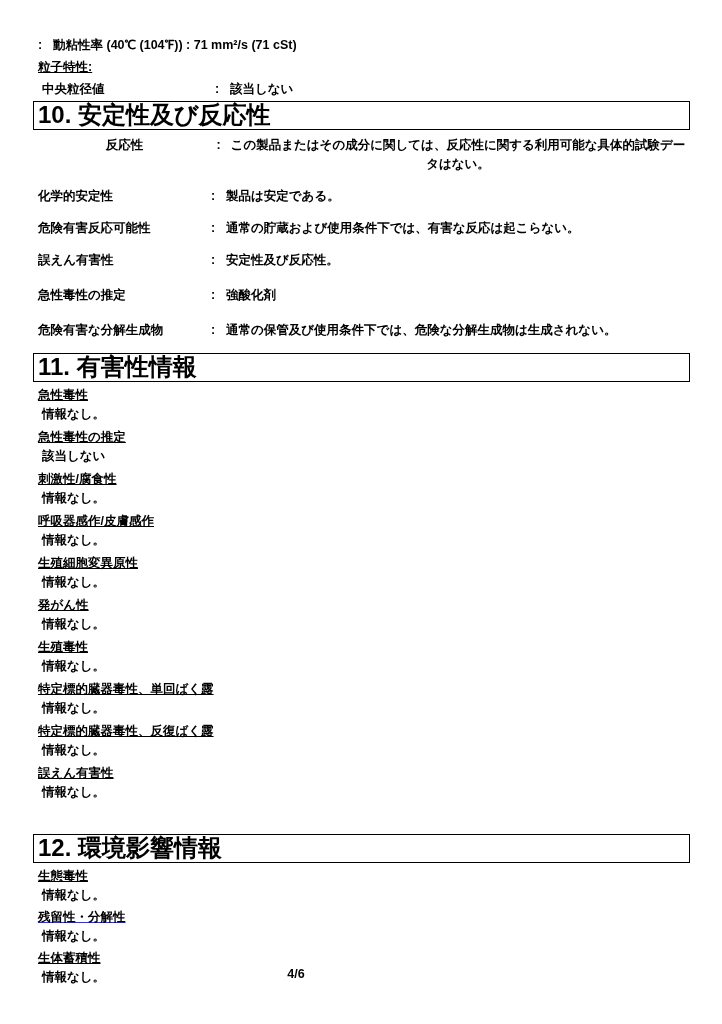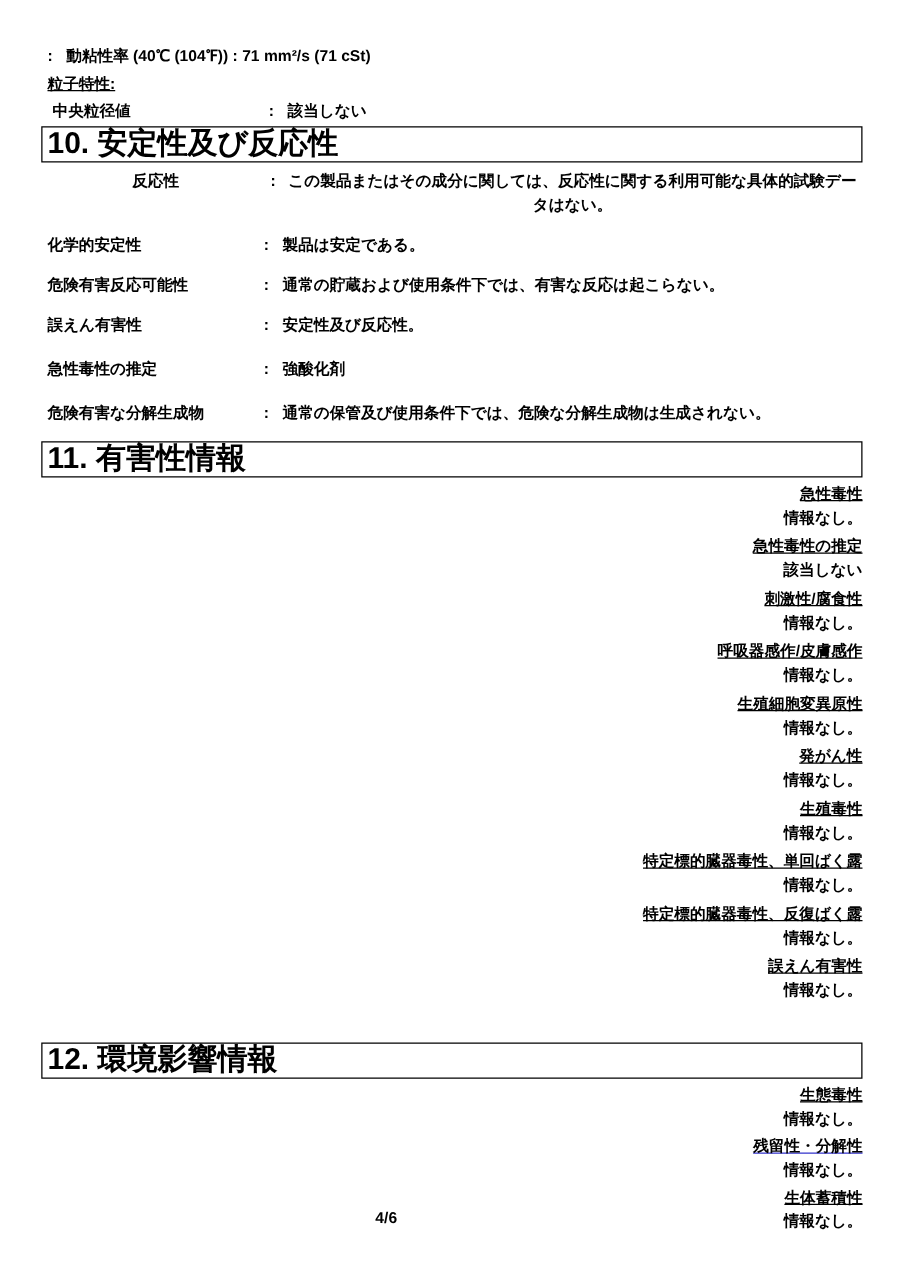--- a/index.html
+++ b/index.html
@@ -30,29 +30,29 @@
     border:1.5px solid #000;
     margin-top:13px;
     padding:1px 4px 3px 4px;
     font-size:24px;
     line-height:23px;
     font-weight:700;
   }
   .gap-before-12 { margin-top:33px; }
 
   
-  .tox-item { margin-top:5px; padding-left:5px;text-align:right; }
+  .tox-item { margin-top:5px; padding-left:5px; }
   .tox-item.wide { margin-top:4px; }
   .tox-item.first { margin-top:4px; }
   .tox-h { text-decoration:underline; line-height:18px; }
   .tox-h.blue-u { text-decoration-color:#3333cc; }
   .tox-v { line-height:18px; padding-left:4px; margin-top:1px; }
 
   .footer {
-    position:absolute; top:966px; left:14px; width:590px;
+    position:absolute; top:966px; left:1px; width:590px;
     text-align:center; line-height:16px;
   }
 </style>
 </head>
 <body>
 
 <div class="doc">
 
   <div class="kv-row">
     <div class="kv-colon">:</div>

